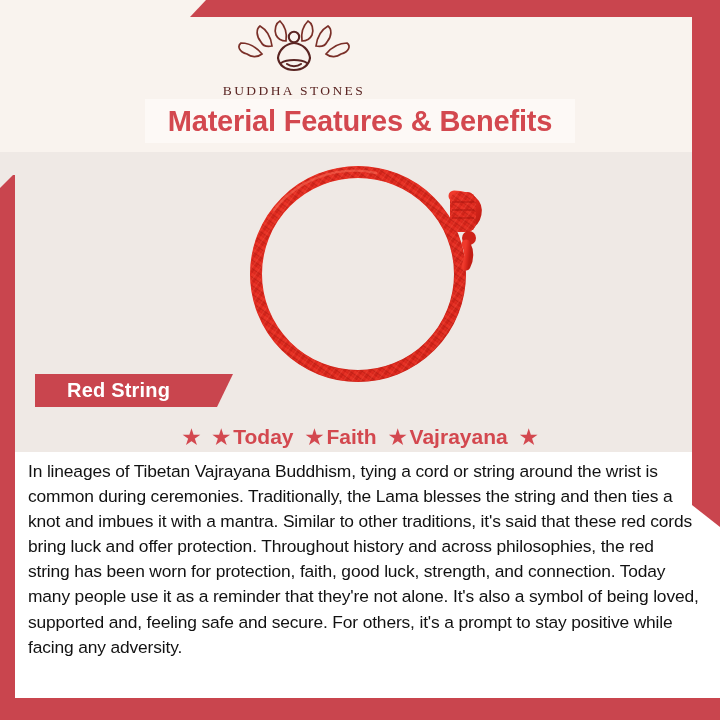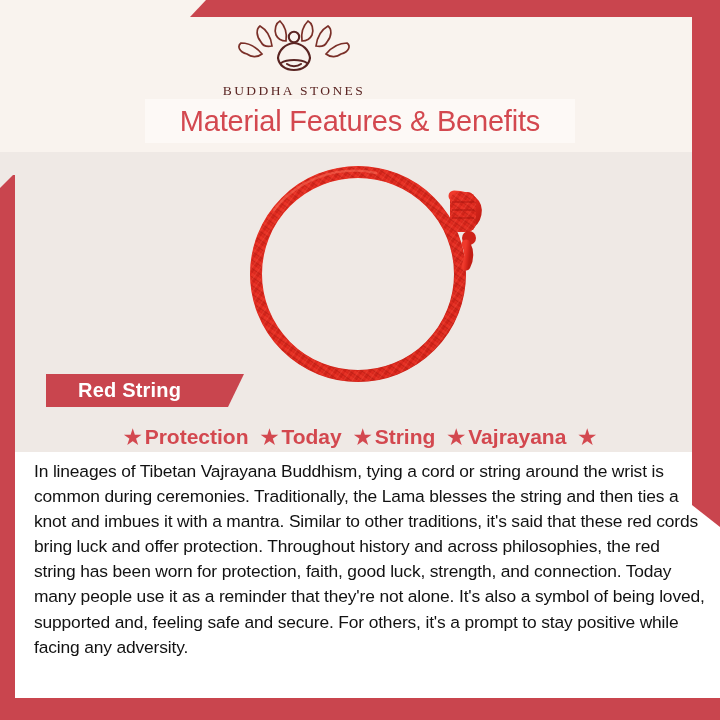--- a/index.html
+++ b/index.html
@@ -59,36 +59,36 @@
     font-weight:400;
   }
 
   
   .title-banner{
     position:absolute; left:145px; top:99px; width:430px; height:44px;
     background:#fdf9f6;
     display:flex; align-items:center; justify-content:center;
   }
   .title-text{
-    font-size:29px; font-weight:normal; color:#d3484f;
+    font-size:29px; font-weight:bold; color:#d3484f;
     letter-spacing:-0.2px; white-space:nowrap;
   }
 
   
   .product{
     position:absolute; left:226px; top:152px; width:280px; height:240px;
   }
   .product svg{ width:100%; height:100%; display:block; }
 
   
   .label-banner{
     position:absolute; left:35px; top:374px; width:198px; height:33px;
     background:#c9454e;
     clip-path:polygon(0 0, 100% 0, calc(100% - 16px) 100%, 0 100%);
-    display:flex; align-items:center;margin-left:11px;
+    display:flex; align-items:center;
   }
   .label-text{
     color:#ffffff; font-size:20px; font-weight:bold;
     margin-left:32px; letter-spacing:0.2px;
   }
 
   
   .features{
     position:absolute; left:14px; top:420px; width:692px; height:34px;
     display:flex; align-items:center; justify-content:center;
@@ -97,21 +97,21 @@
   .feature{
     display:flex; align-items:center; gap:3px;
     color:#d3484f; font-size:21px; font-weight:bold;
     white-space:nowrap;
   }
   .feature + .feature{ margin-left:9px; }
   .star{ color:#d3484f; font-size:20px; line-height:1; }
 
   
   .body-copy{
-    position:absolute; left:34px; top:459px; width:672px;
+    position:absolute; left:28px; top:459px; width:672px;
     font-size:17.4px; line-height:25.1px; color:#121212;
     font-weight:500; letter-spacing:-0.15px;
   }
 </style>
 </head>
 <body>
 
 <div class="bg-upper"></div>
 <div class="bg-mid"></div>
 <div class="bg-lower"></div>
@@ -186,29 +186,28 @@
   </svg>
 </div>
 
 <div class="label-banner">
   <span class="label-text">Red String</span>
 </div>
 
 <div class="features">
   <span class="feature">
     <span class="star">★</span>
-    <span>Protection</span>
   </span>
   <span class="feature">
     <span class="star">★</span>
     <span>Today</span>
   </span>
   <span class="feature">
     <span class="star">★</span>
-    <span>String</span>
+    <span>Faith</span>
   </span>
   <span class="feature">
     <span class="star">★</span>
     <span>Vajrayana</span>
   </span>
   <span class="feature">
     <span class="star">★</span>
   </span>
 </div>
 

